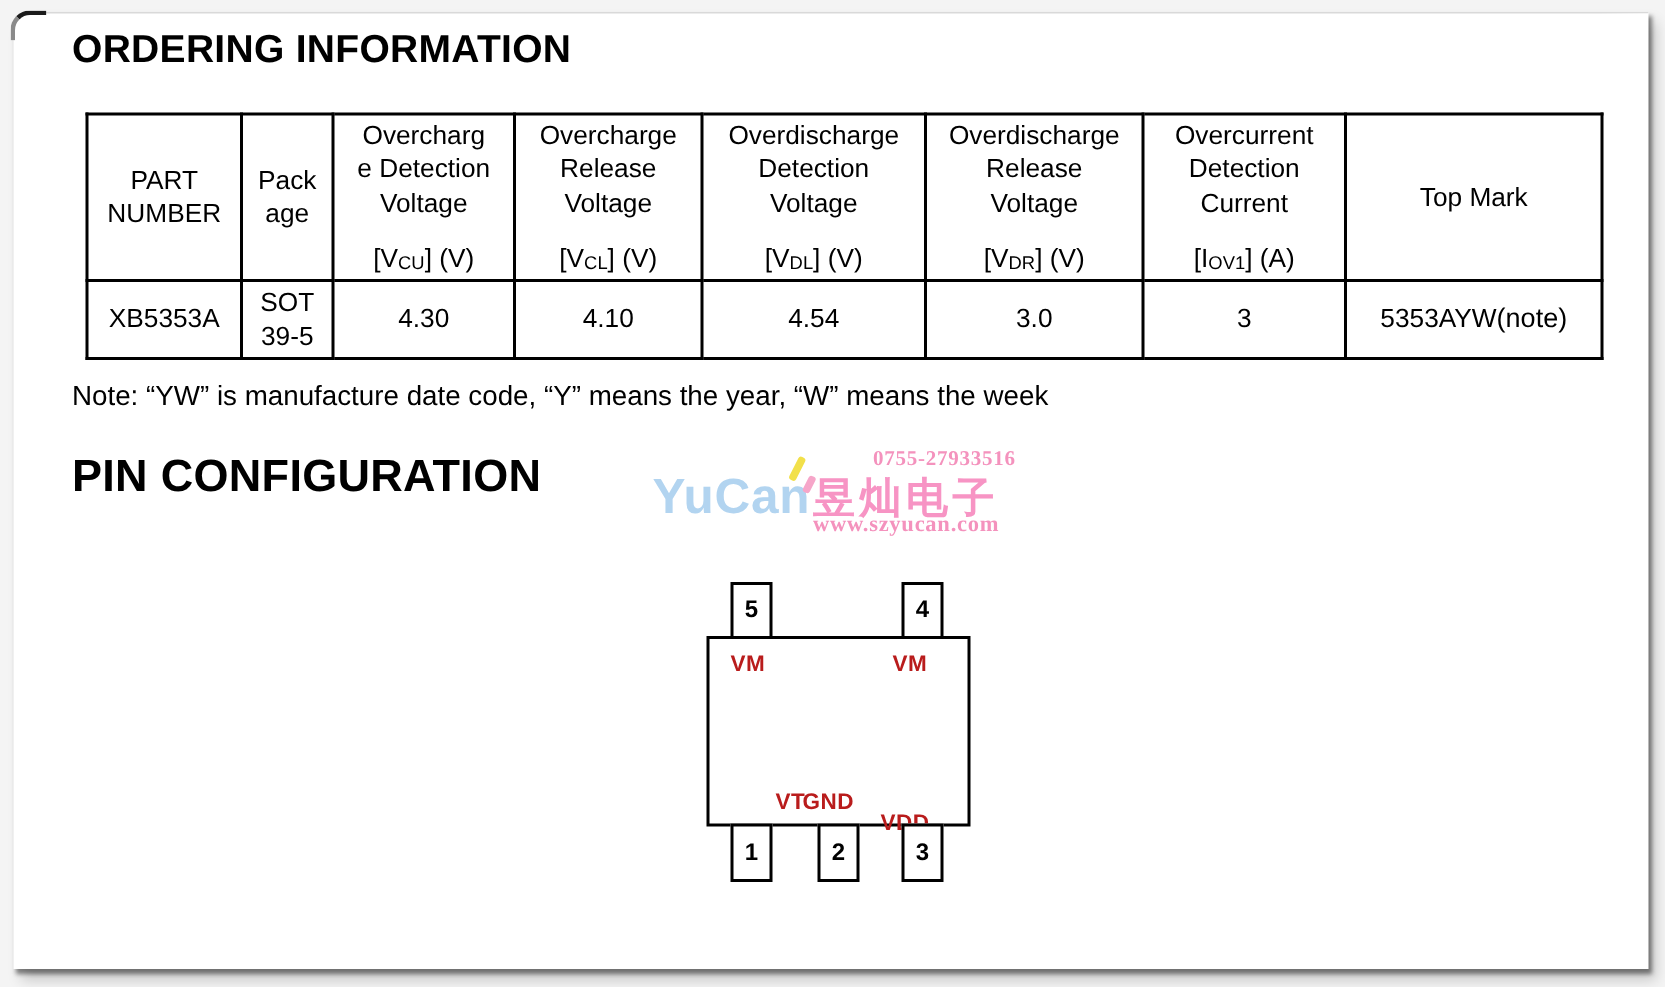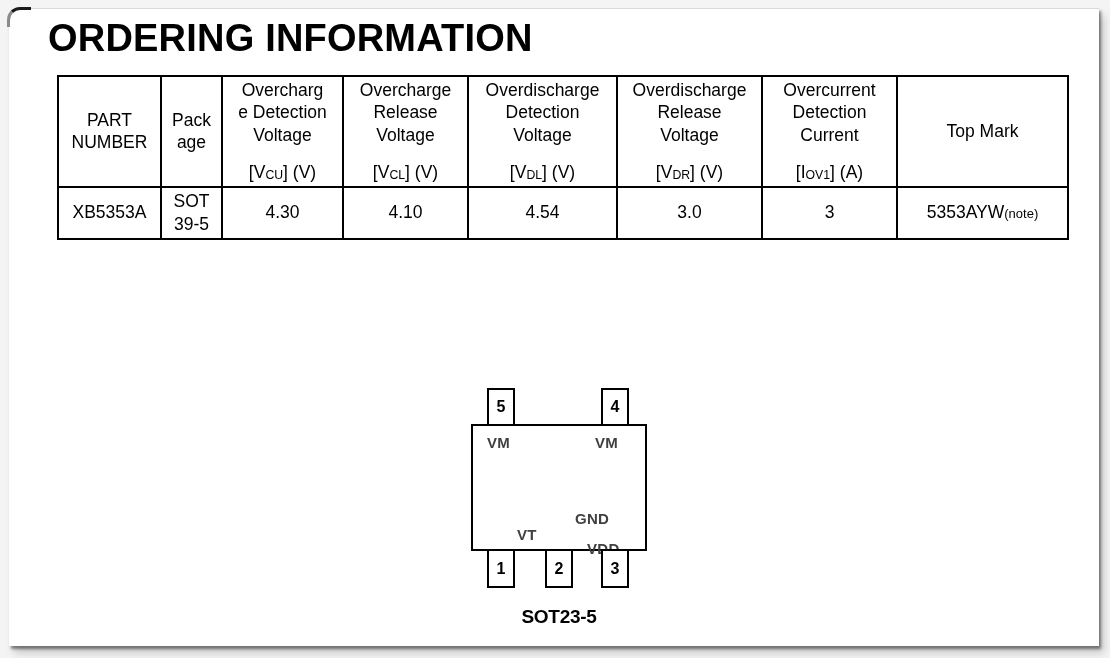--- a/index.html
+++ b/index.html
@@ -20,21 +20,21 @@
   }
   .corner-accent {
     position: absolute; left: -2px; top: -2px;
     width: 24px; height: 20px;
     border-top: 3px solid #1b1b1b;
     border-left: 3px solid #8a8a8a;
     border-top-left-radius: 13px;
   }
   .h1 {
     position: absolute; left: 39px; top: 8px;
-    font-size: 38px; font-weight: bold; color: #000;
+    font-size: 26px; font-weight: bold; color: #000;
     letter-spacing: 0.2px;
   }
   .h2 {
     position: absolute; left: 39px; top: 292px;
     font-size: 30px; font-weight: bold; color: #000;
     letter-spacing: 0.2px;
   }
   
   .tbl-wrap { position: absolute; left: 48px; top: 66px; }
   table.order {
@@ -49,21 +49,21 @@
     vertical-align: middle;
     font-weight: normal;
     padding: 2px 3px;
     line-height: 1.28;
   }
   table.order th { height: 106px; }
   table.order td { height: 52px; }
   .ht { display: block; white-space: pre-line; }
   .sym { display: block; margin-top: 15px; }
   .sc { font-size: 0.70em; vertical-align: baseline; position: relative; top: 1px; }
-  .tm-note { font-size: 13px; }
+  .tm-note { font-size: 18px; }
   
   .note {
     position: absolute; left: 39px; top: 244px;
     font-size: 18.5px; color: #000;
   }
   
   .wm { position: absolute; left: 421px; top: 289px; width: 260px; height: 62px; pointer-events: none; }
   .wm-phone {
     position: absolute; left: 152px; top: 1px;
     font-family: "Liberation Serif", serif;
@@ -112,27 +112,27 @@
   }
   .pin-top { top: 0; height: 38px; }
   .pin-bot { top: 161px; }
   .p5 { left: 16px; }
   .p4 { left: 130px; }
   .p1 { left: 16px; }
   .p2 { left: 74px; }
   .p3 { left: 130px; }
   .pad-label {
     position: absolute;
-    font-size: 15px; font-weight: bold; color: #404040;
+    font-size: 15px; font-weight: bold; color: #b91c1c;
     letter-spacing: 0.3px;
   }
   .lbl-vm-l { left: 16px;  top: 46px; }
   .lbl-vm-r { left: 124px; top: 46px; }
   .lbl-vt   { left: 22px;  top: 138px; margin-left: 24px; }
-  .lbl-gnd  { left: 64px;  top: 122px; margin-left: 40px; }
+  .lbl-gnd  { left: 64px;  top: 138px; }
   .lbl-vdd  { left: 116px; top: 152px; }
   .pkg-caption {
     position: absolute; left: 0; top: 218px; width: 176px;
     text-align: center;
     font-size: 19px; font-weight: bold; color: #000;
     letter-spacing: -0.3px;
   }
 </style>
 </head>
 <body>
@@ -208,22 +208,32 @@
         <td>4.10</td>
         <td>4.54</td>
         <td>3.0</td>
         <td>3</td>
         <td><span>5353AYW</span><span class="tm-note">(note)</span></td>
       </tr>
     </tbody>
       </table>
   </div>
 
-
-
+  <div class="note">Note: “YW” is manufacture date code, “Y” means the year, “W” means the week</div>
+
+  <div class="h2">PIN CONFIGURATION</div>
+
+  <div class="wm">
+    <span class="wm-phone">0755-27933516</span>
+    <span class="wm-name">YuCan</span>
+    <span class="wm-slash-y"></span>
+    <span class="wm-slash-p"></span>
+    <span class="wm-cn">昱灿电子</span>
+    <span class="wm-url">www.szyucan.com</span>
+  </div>
 
   <div class="diagram">
     <div class="pin-box pin-top p5">
         <span>5</span>
       </div>
     <div class="pin-box pin-top p4">
         <span>4</span>
       </div>
     <div class="pkg-body"></div>
     <span class="pad-label lbl-vm-l">VM</span>
@@ -233,15 +243,14 @@
     <span class="pad-label lbl-vdd">VDD</span>
     <div class="pin-box pin-bot p1">
         <span>1</span>
       </div>
     <div class="pin-box pin-bot p2">
         <span>2</span>
       </div>
     <div class="pin-box pin-bot p3">
         <span>3</span>
       </div>
-    <div class="pkg-caption">SOT23-5</div>
   </div>
 </div>
 
 </body></html>

